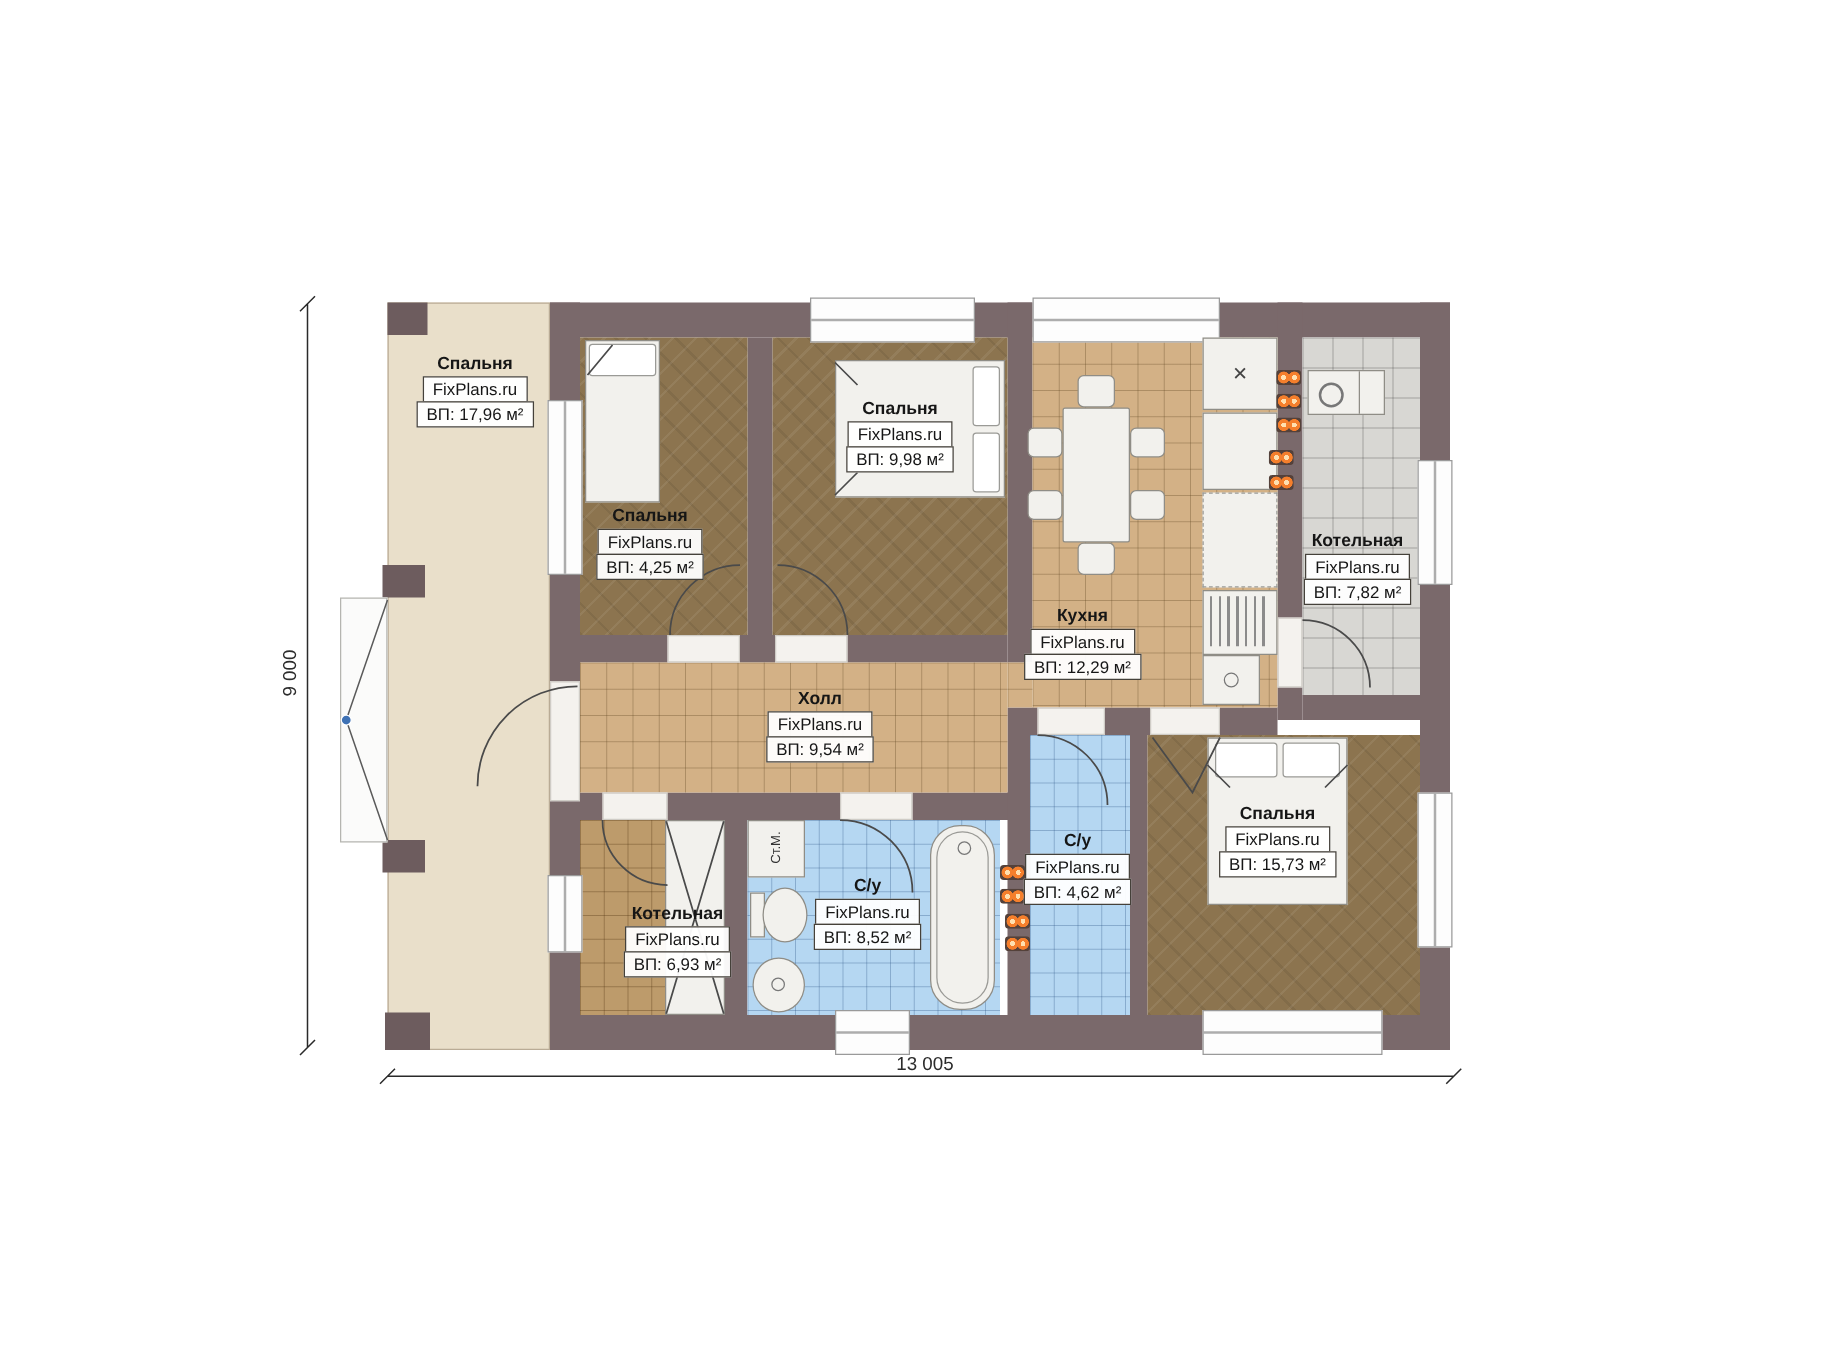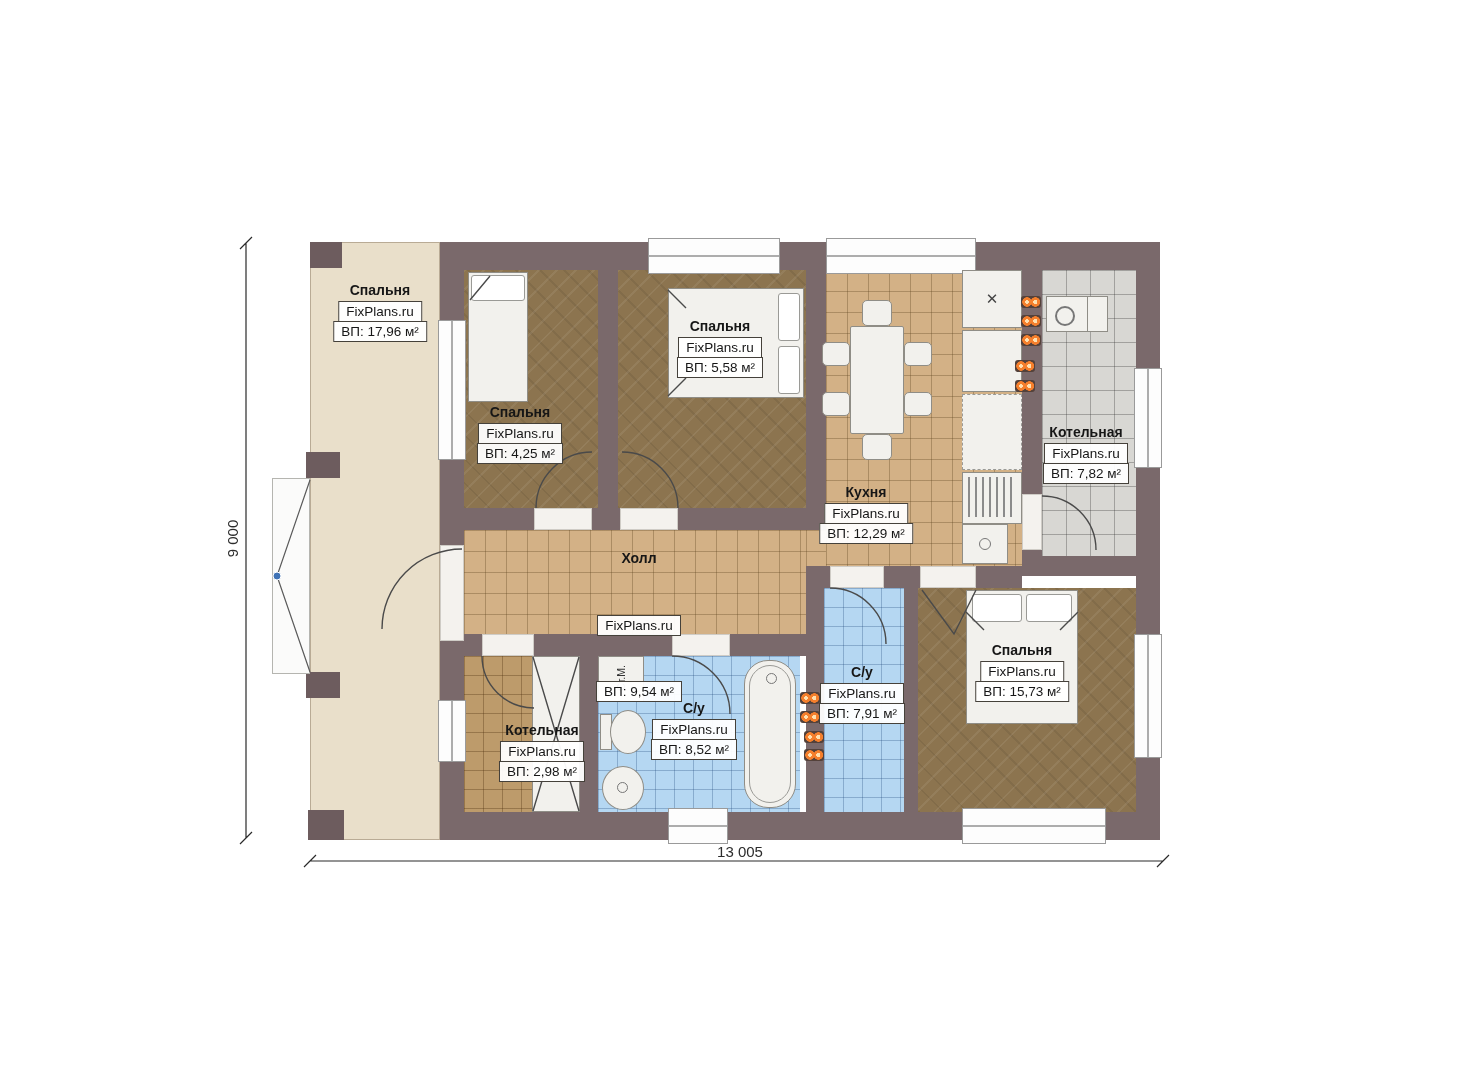--- a/index.html
+++ b/index.html
@@ -214,51 +214,51 @@
     <div class="box">ВП: 17,96 м²</div>
   </div>
   <div class="rlabel" style="left:520px;top:404px;">
     <div class="name">Спальня</div>
     <div class="box">FixPlans.ru</div>
     <div class="box">ВП: 4,25 м²</div>
   </div>
   <div class="rlabel" style="left:720px;top:318px;">
     <div class="name">Спальня</div>
     <div class="box">FixPlans.ru</div>
-    <div class="box">ВП: 5,58 м²</div>
+    <div class="box">ВП: 9,98 м²</div>
   </div>
   <div class="rlabel" style="left:866px;top:484px;">
     <div class="name">Кухня</div>
     <div class="box">FixPlans.ru</div>
     <div class="box">ВП: 12,29 м²</div>
   </div>
   <div class="rlabel" style="left:1086px;top:424px;">
     <div class="name">Котельная</div>
     <div class="box">FixPlans.ru</div>
     <div class="box">ВП: 7,82 м²</div>
   </div>
-  <div class="rlabel" style="left:639px;top:550px;gap:46px;">
+  <div class="rlabel" style="left:656px;top:550px;">
     <div class="name">Холл</div>
     <div class="box">FixPlans.ru</div>
     <div class="box">ВП: 9,54 м²</div>
   </div>
   <div class="rlabel" style="left:542px;top:722px;">
     <div class="name">Котельная</div>
     <div class="box">FixPlans.ru</div>
-    <div class="box">ВП: 2,98 м²</div>
+    <div class="box">ВП: 6,93 м²</div>
   </div>
   <div class="rlabel" style="left:694px;top:700px;">
     <div class="name">С/у</div>
     <div class="box">FixPlans.ru</div>
     <div class="box">ВП: 8,52 м²</div>
   </div>
   <div class="rlabel" style="left:862px;top:664px;">
     <div class="name">С/у</div>
     <div class="box">FixPlans.ru</div>
-    <div class="box">ВП: 7,91 м²</div>
+    <div class="box">ВП: 4,62 м²</div>
   </div>
   <div class="rlabel" style="left:1022px;top:642px;">
     <div class="name">Спальня</div>
     <div class="box">FixPlans.ru</div>
     <div class="box">ВП: 15,73 м²</div>
   </div>
 
 </div>
 
 </body></html>

